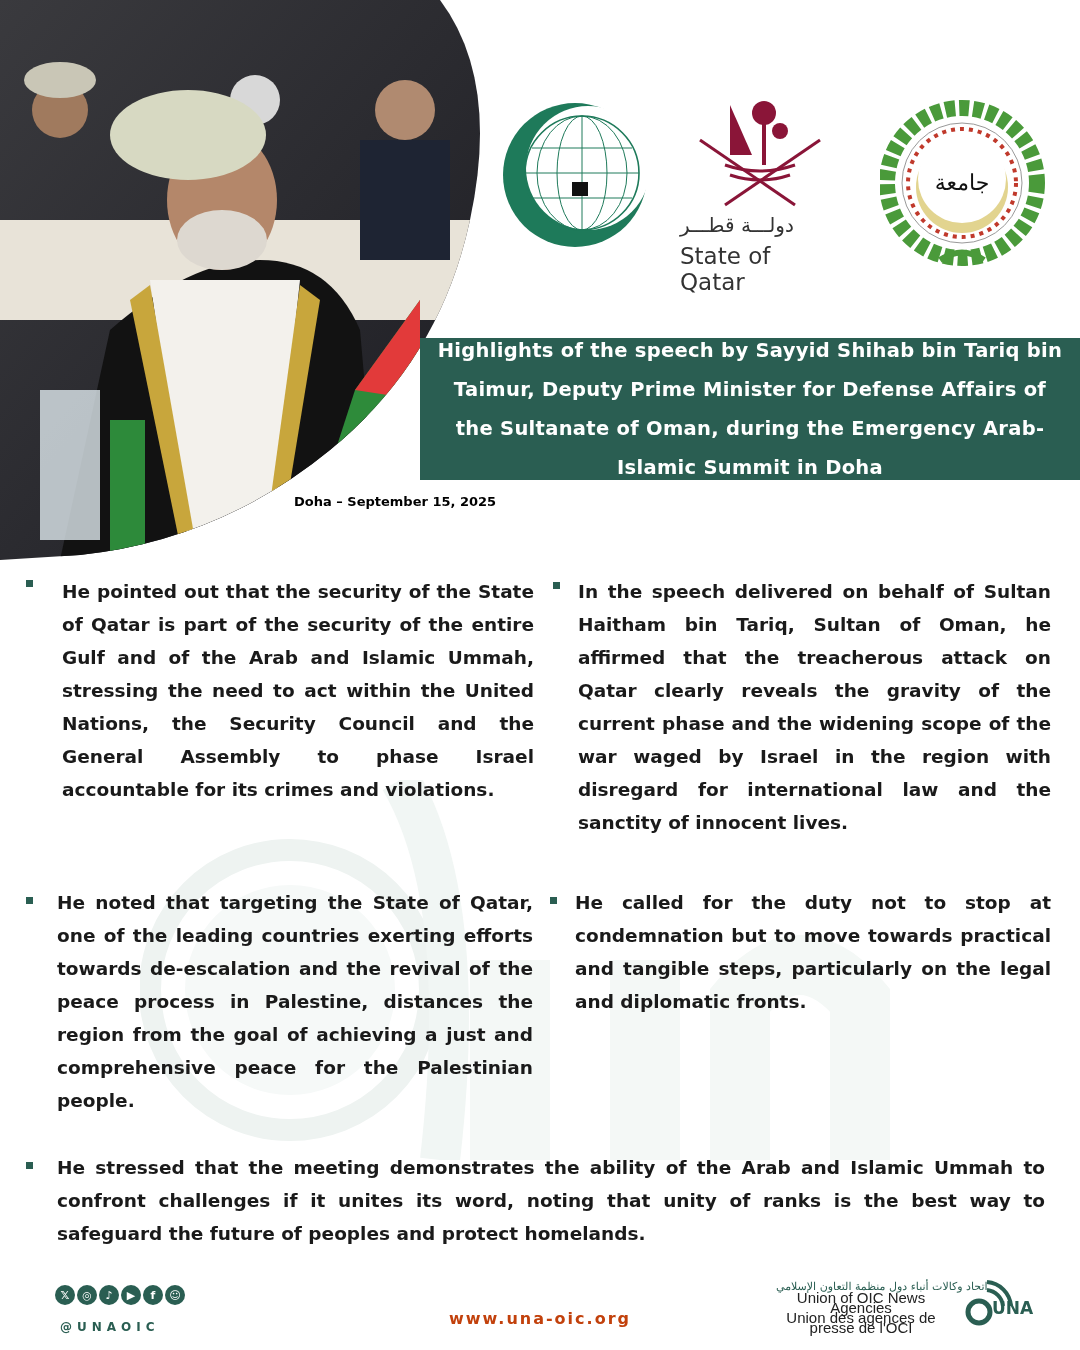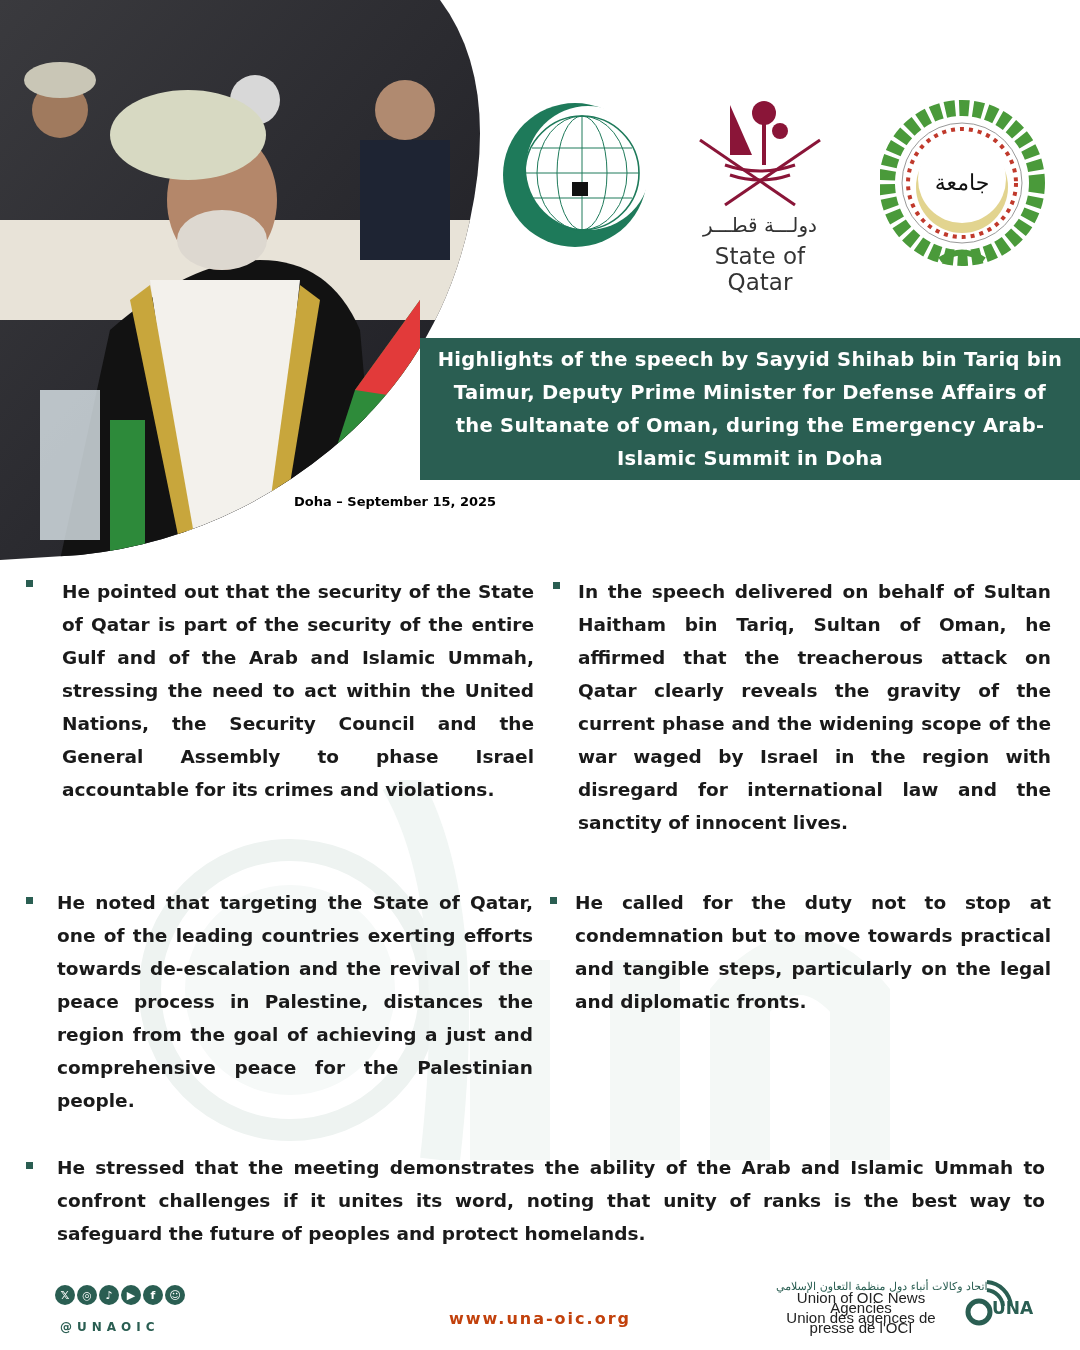--- a/index.html
+++ b/index.html
@@ -5,27 +5,27 @@
   html, body { margin:0; padding:0; }
   body { width:1080px; height:1350px; background:#ffffff; position:relative; overflow:hidden;
          font-family:"DejaVu Sans", sans-serif; color:#1a1a1a; }
   .watermark { position:absolute; left:140px; top:780px; width:900px; height:380px; z-index:0; }
   .photo { position:absolute; left:0; top:0; width:480px; height:560px; z-index:1; }
   .logos { position:absolute; top:95px; left:495px; width:570px; height:180px; z-index:2; }
   .logo { position:absolute; }
   .logo-oic { left:5px; top:5px; width:150px; height:150px; }
   .logo-qatar { left:185px; top:0; width:160px; height:175px; }
   .logo-league { left:385px; top:0; width:165px; height:180px; }
-  .qatar-text { position:absolute; left:0; width:160px; text-align:center; font-family:"DejaVu Sans", sans-serif; color:#333; }
+  .qatar-text { position:absolute; left:0; width:160px; font-family:"DejaVu Sans", sans-serif; color:#333; }
   .qatar-ar { top:118px; font-size:20px; }
   .qatar-en { top:148px; font-size:23px; }
   .headline-box { position:absolute; left:420px; top:338px; width:660px; height:142px; background:#2a5e52;
                   z-index:2; display:flex; align-items:center; justify-content:center; }
   .headline { color:#fff; font-family:"DejaVu Sans", sans-serif; font-weight:bold; font-size:19.5px;
-              line-height:33px; text-align:center; margin:0 14px; letter-spacing:0.3px; }
+              line-height:39px; text-align:center; margin:0 14px; letter-spacing:0.3px; }
   .dateline { position:absolute; left:294px; top:494px; font-size:13px; font-weight:bold; color:#000000; z-index:2;
               font-family:"DejaVu Sans", sans-serif; }
   .bullet { position:absolute; z-index:2; font-family:"DejaVu Sans", sans-serif; font-weight:bold;
             font-size:18.5px; line-height:33px; color:#1a1a1a; text-align:justify; text-align-last:left; }
   .bullet .mark { position:absolute; width:7px; height:7px; background:#2a5e52; }
   .b1 { left:62px; top:575px; width:472px; }
   .b1 .mark { left:-36px; top:5px; }
   .b2 { left:578px; top:575px; width:473px; }
   .b2 .mark { left:-25px; top:7px; }
   .b3 { left:57px; top:886px; width:476px; }

